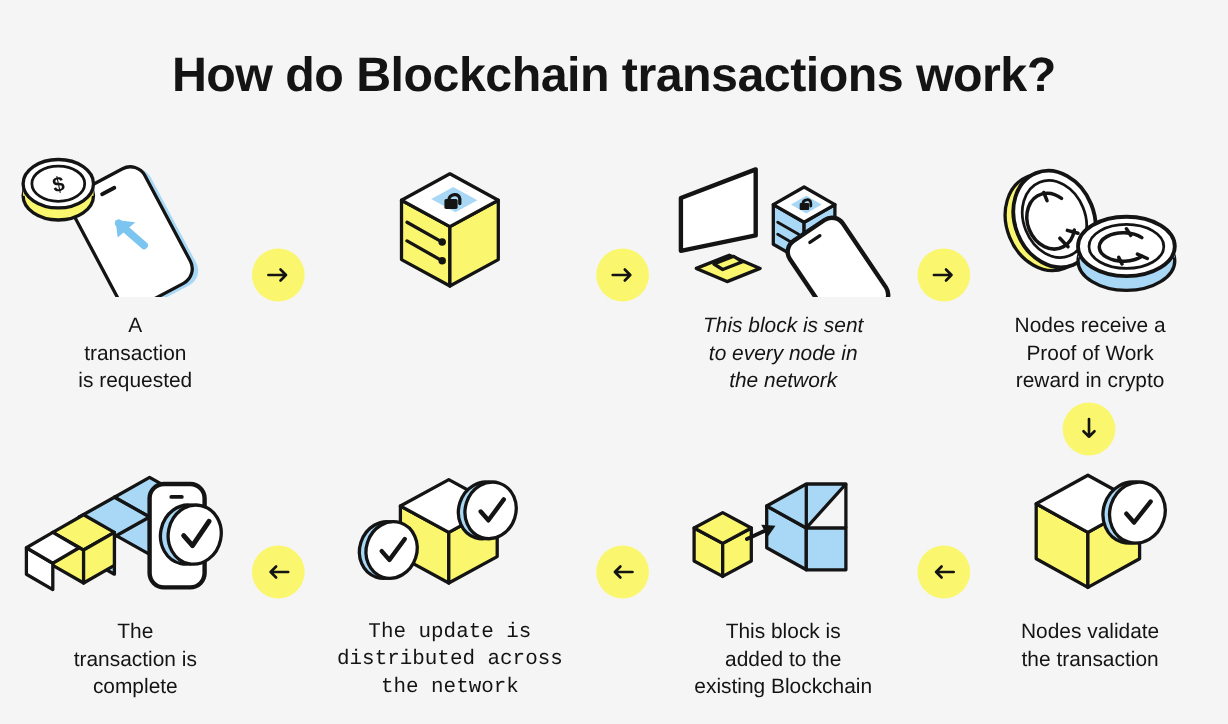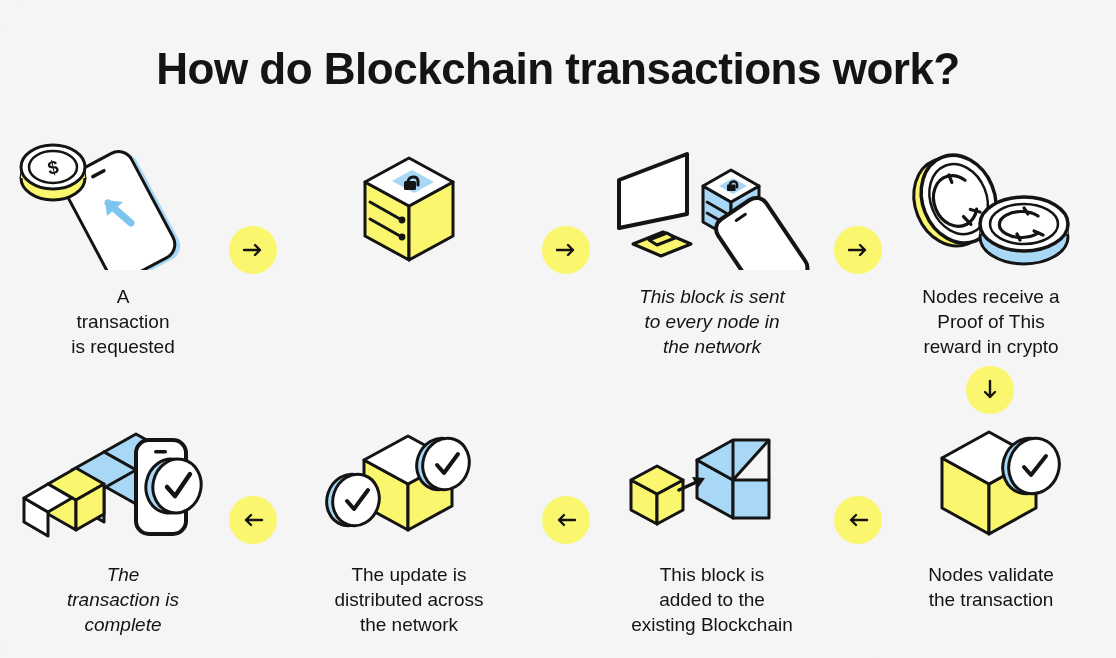--- a/index.html
+++ b/index.html
@@ -193,21 +193,21 @@
           <g stroke="#141414" stroke-width="3.2" fill="none" stroke-linecap="round">
             <path d="M162 76 A22 13 0 1 0 162 93"></path>
             <path d="M148 68 L152 74"></path>
             <path d="M141 94 L144 100"></path>
             <path d="M158 91 L167 95"></path>
           </g>
         </g>
       </svg>
     </div>
     <div class="step-label" style="white-space:pre-line;">Nodes receive a
-Proof of This
+Proof of Work
 reward in crypto</div>
   </div>
 
   <div class="arrow" style="left:966px; top:366px;">
     <svg width="26" height="26" viewBox="0 0 26 26">
       <path d="M13 4 V20 M8 15 L13 20 L18 15" stroke="#141414" stroke-width="2.4" fill="none" stroke-linecap="round" stroke-linejoin="round"></path>
     </svg>
   </div>
 
   <div class="step" style="left:876px; top:418px;">
@@ -263,21 +263,21 @@
 added to the
 existing Blockchain</div>
   </div>
 
   <div class="arrow" style="left:542px; top:496px;">
     <svg width="26" height="26" viewBox="0 0 26 26">
       <path d="M22 13 H6 M11 8 L6 13 L11 18" stroke="#141414" stroke-width="2.4" fill="none" stroke-linecap="round" stroke-linejoin="round"></path>
     </svg>
   </div>
 
-  <div class="step" style="left:294px; top:418px;">
+  <div class="step" style="left:294px; top:418px;font-family:Liberation Mono, monospace;">
     <div class="step-art">
       <svg width="230" height="122" viewBox="0 0 230 122">
         <g>
           <path d="M70 42 L114 66 L114 112 L70 88 Z" fill="#FAF76E" stroke="#141414" stroke-width="3" stroke-linejoin="round"></path>
           <path d="M114 66 L158 42 L158 88 L114 112 Z" fill="#FAF76E" stroke="#141414" stroke-width="3" stroke-linejoin="round"></path>
           <path d="M70 42 L114 18 L158 42 L114 66 Z" fill="#FFFFFF" stroke="#141414" stroke-width="3" stroke-linejoin="round"></path>
         </g>
 
         <g>
           <ellipse cx="146" cy="46" rx="23" ry="26" fill="#A8D8F5" stroke="#141414" stroke-width="3" transform="rotate(18 146 46)"></ellipse>
@@ -328,18 +328,18 @@
           <rect x="146" y="32" width="13" height="3.5" rx="1.7" fill="#141414"></rect>
         </g>
 
         <g>
           <ellipse cx="162" cy="68" rx="24" ry="27" fill="#A8D8F5" stroke="#141414" stroke-width="3" transform="rotate(12 162 68)"></ellipse>
           <ellipse cx="169" cy="68" rx="24" ry="27" fill="#FFFFFF" stroke="#141414" stroke-width="3" transform="rotate(12 169 68)"></ellipse>
           <path d="M159 69 L167 78 L182 56" stroke="#141414" stroke-width="4.5" fill="none" stroke-linecap="round" stroke-linejoin="round"></path>
         </g>
       </svg>
     </div>
-    <div class="step-label" style="white-space:pre-line;font-style:italic;">The
+    <div class="step-label" style="white-space:pre-line;">The
 transaction is
 complete</div>
   </div>
 
 </div>
 
 </body></html>

